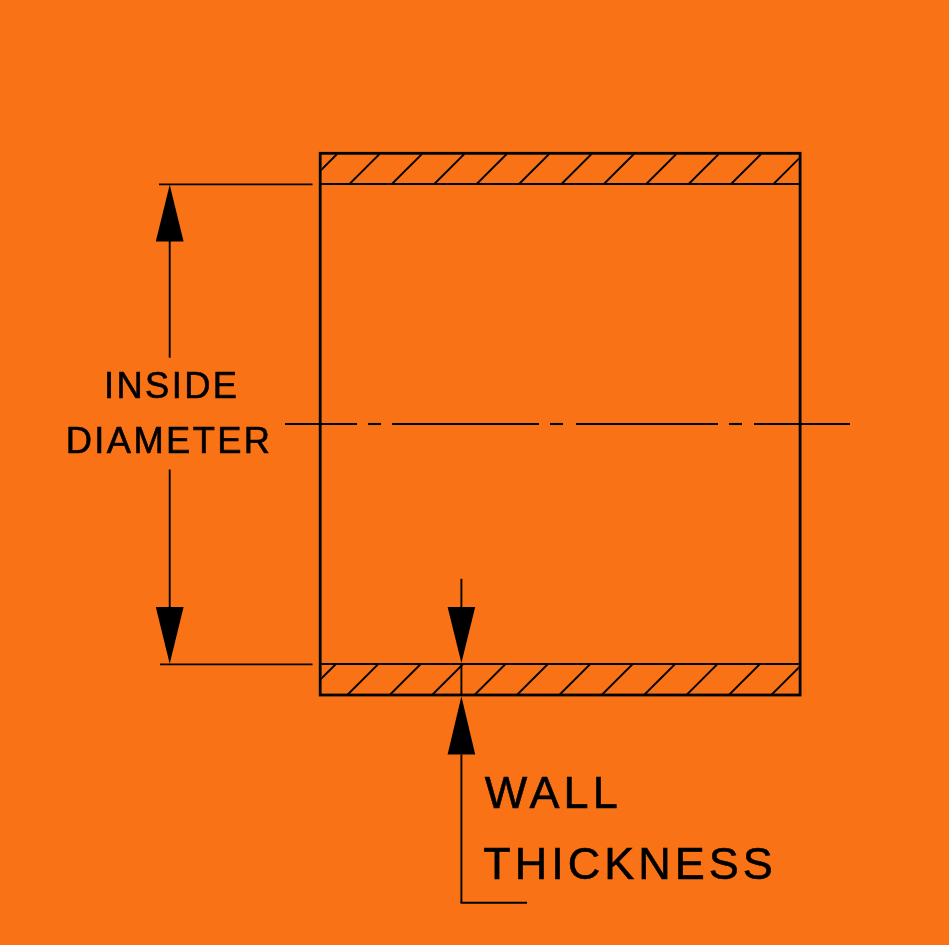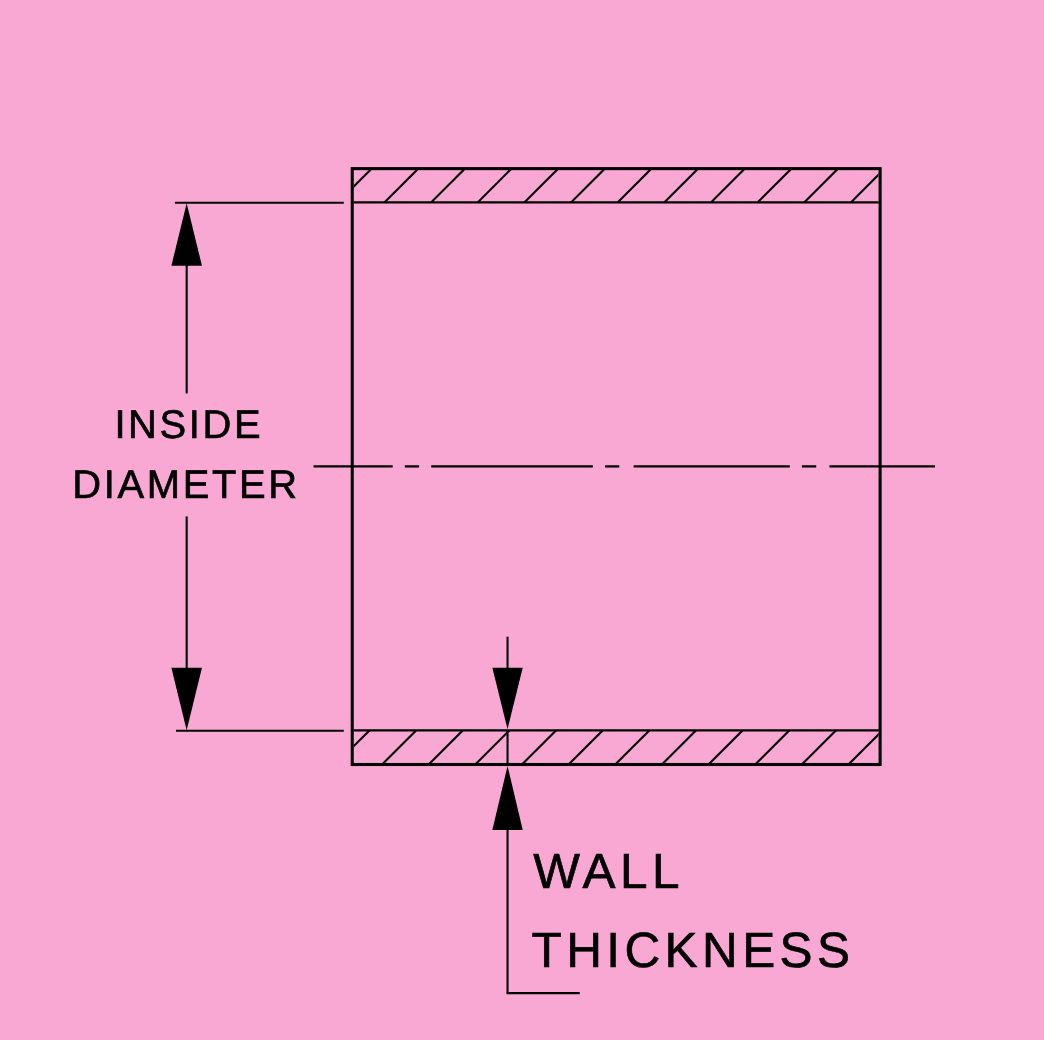--- a/index.html
+++ b/index.html
@@ -1,16 +1,16 @@
 <!DOCTYPE html>
 <html><head>
 <meta charset="utf-8">
 <style>
   html,body{margin:0;padding:0;background:#ffffff;}
-  .page{position:relative;width:949px;height:945px;background:#f9a8d4;overflow:hidden;}
+  .page{position:relative;width:949px;height:945px;background:#f97316;overflow:hidden;}
   svg{position:absolute;left:0;top:0;}
   text{font-family:"Liberation Sans",sans-serif;fill:#000000;}
 </style>
 </head>
 <body>
 <div class="page">
 <svg width="949" height="945" viewBox="0 0 949 945">
   <defs>
     <clipPath id="bandTop">
           <rect x="321.4" y="154.0" width="477.3" height="30"></rect>

